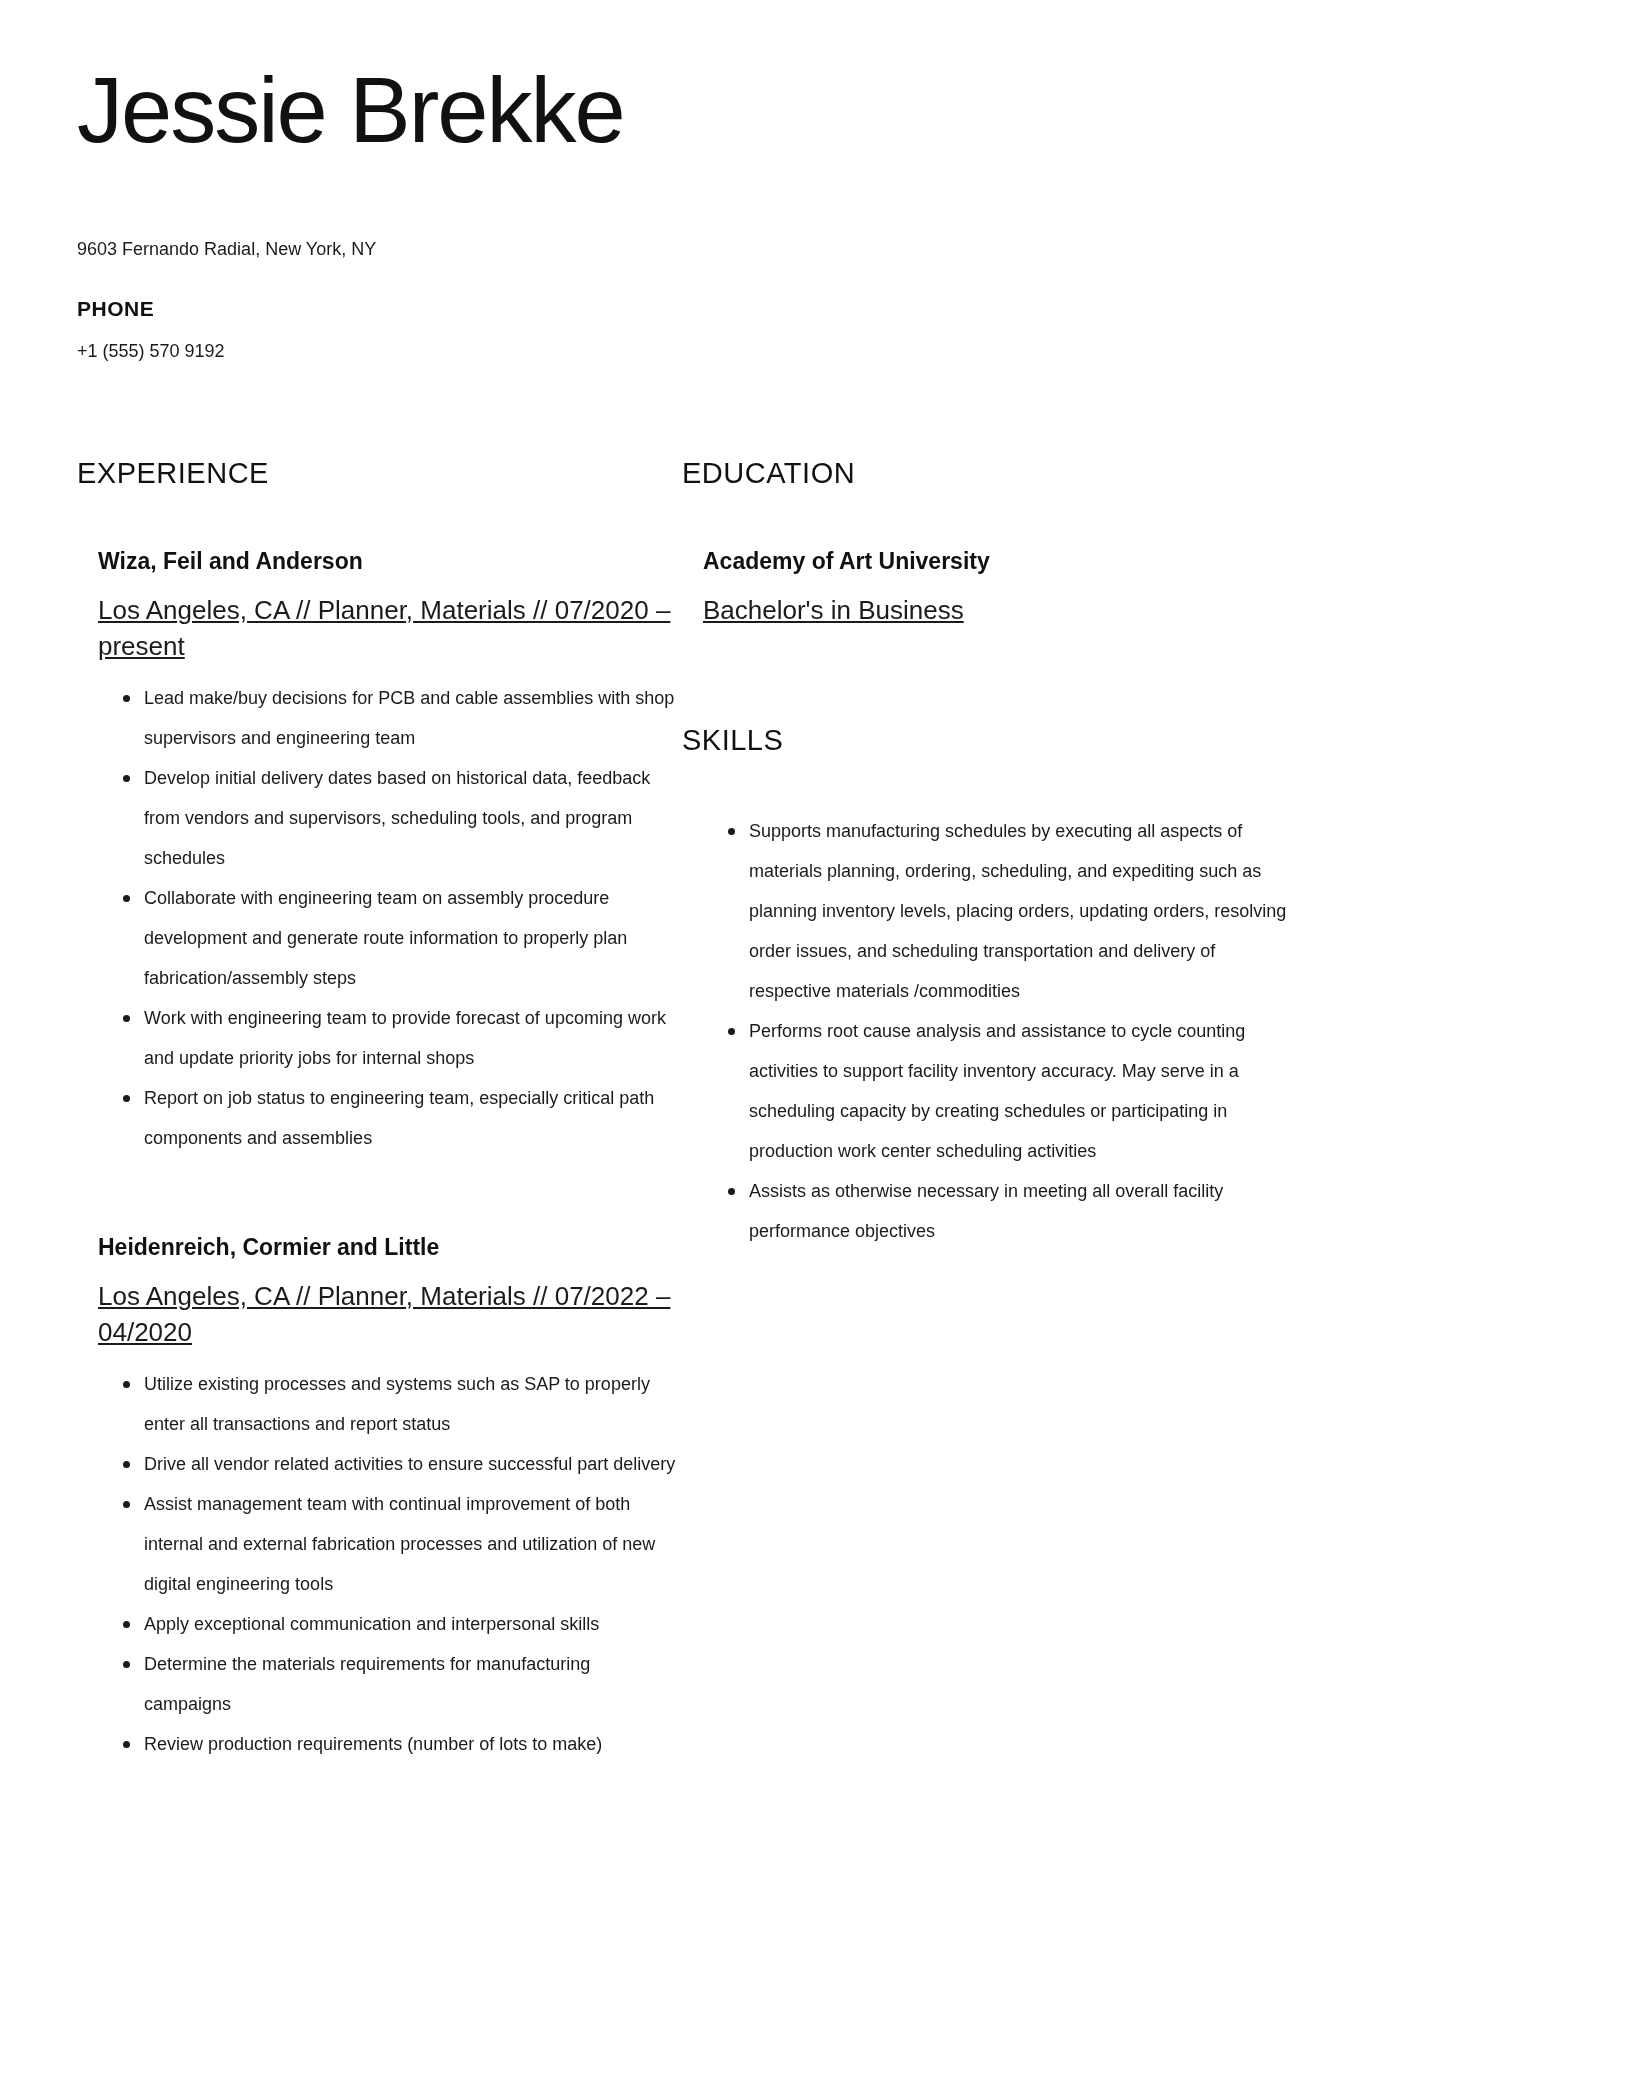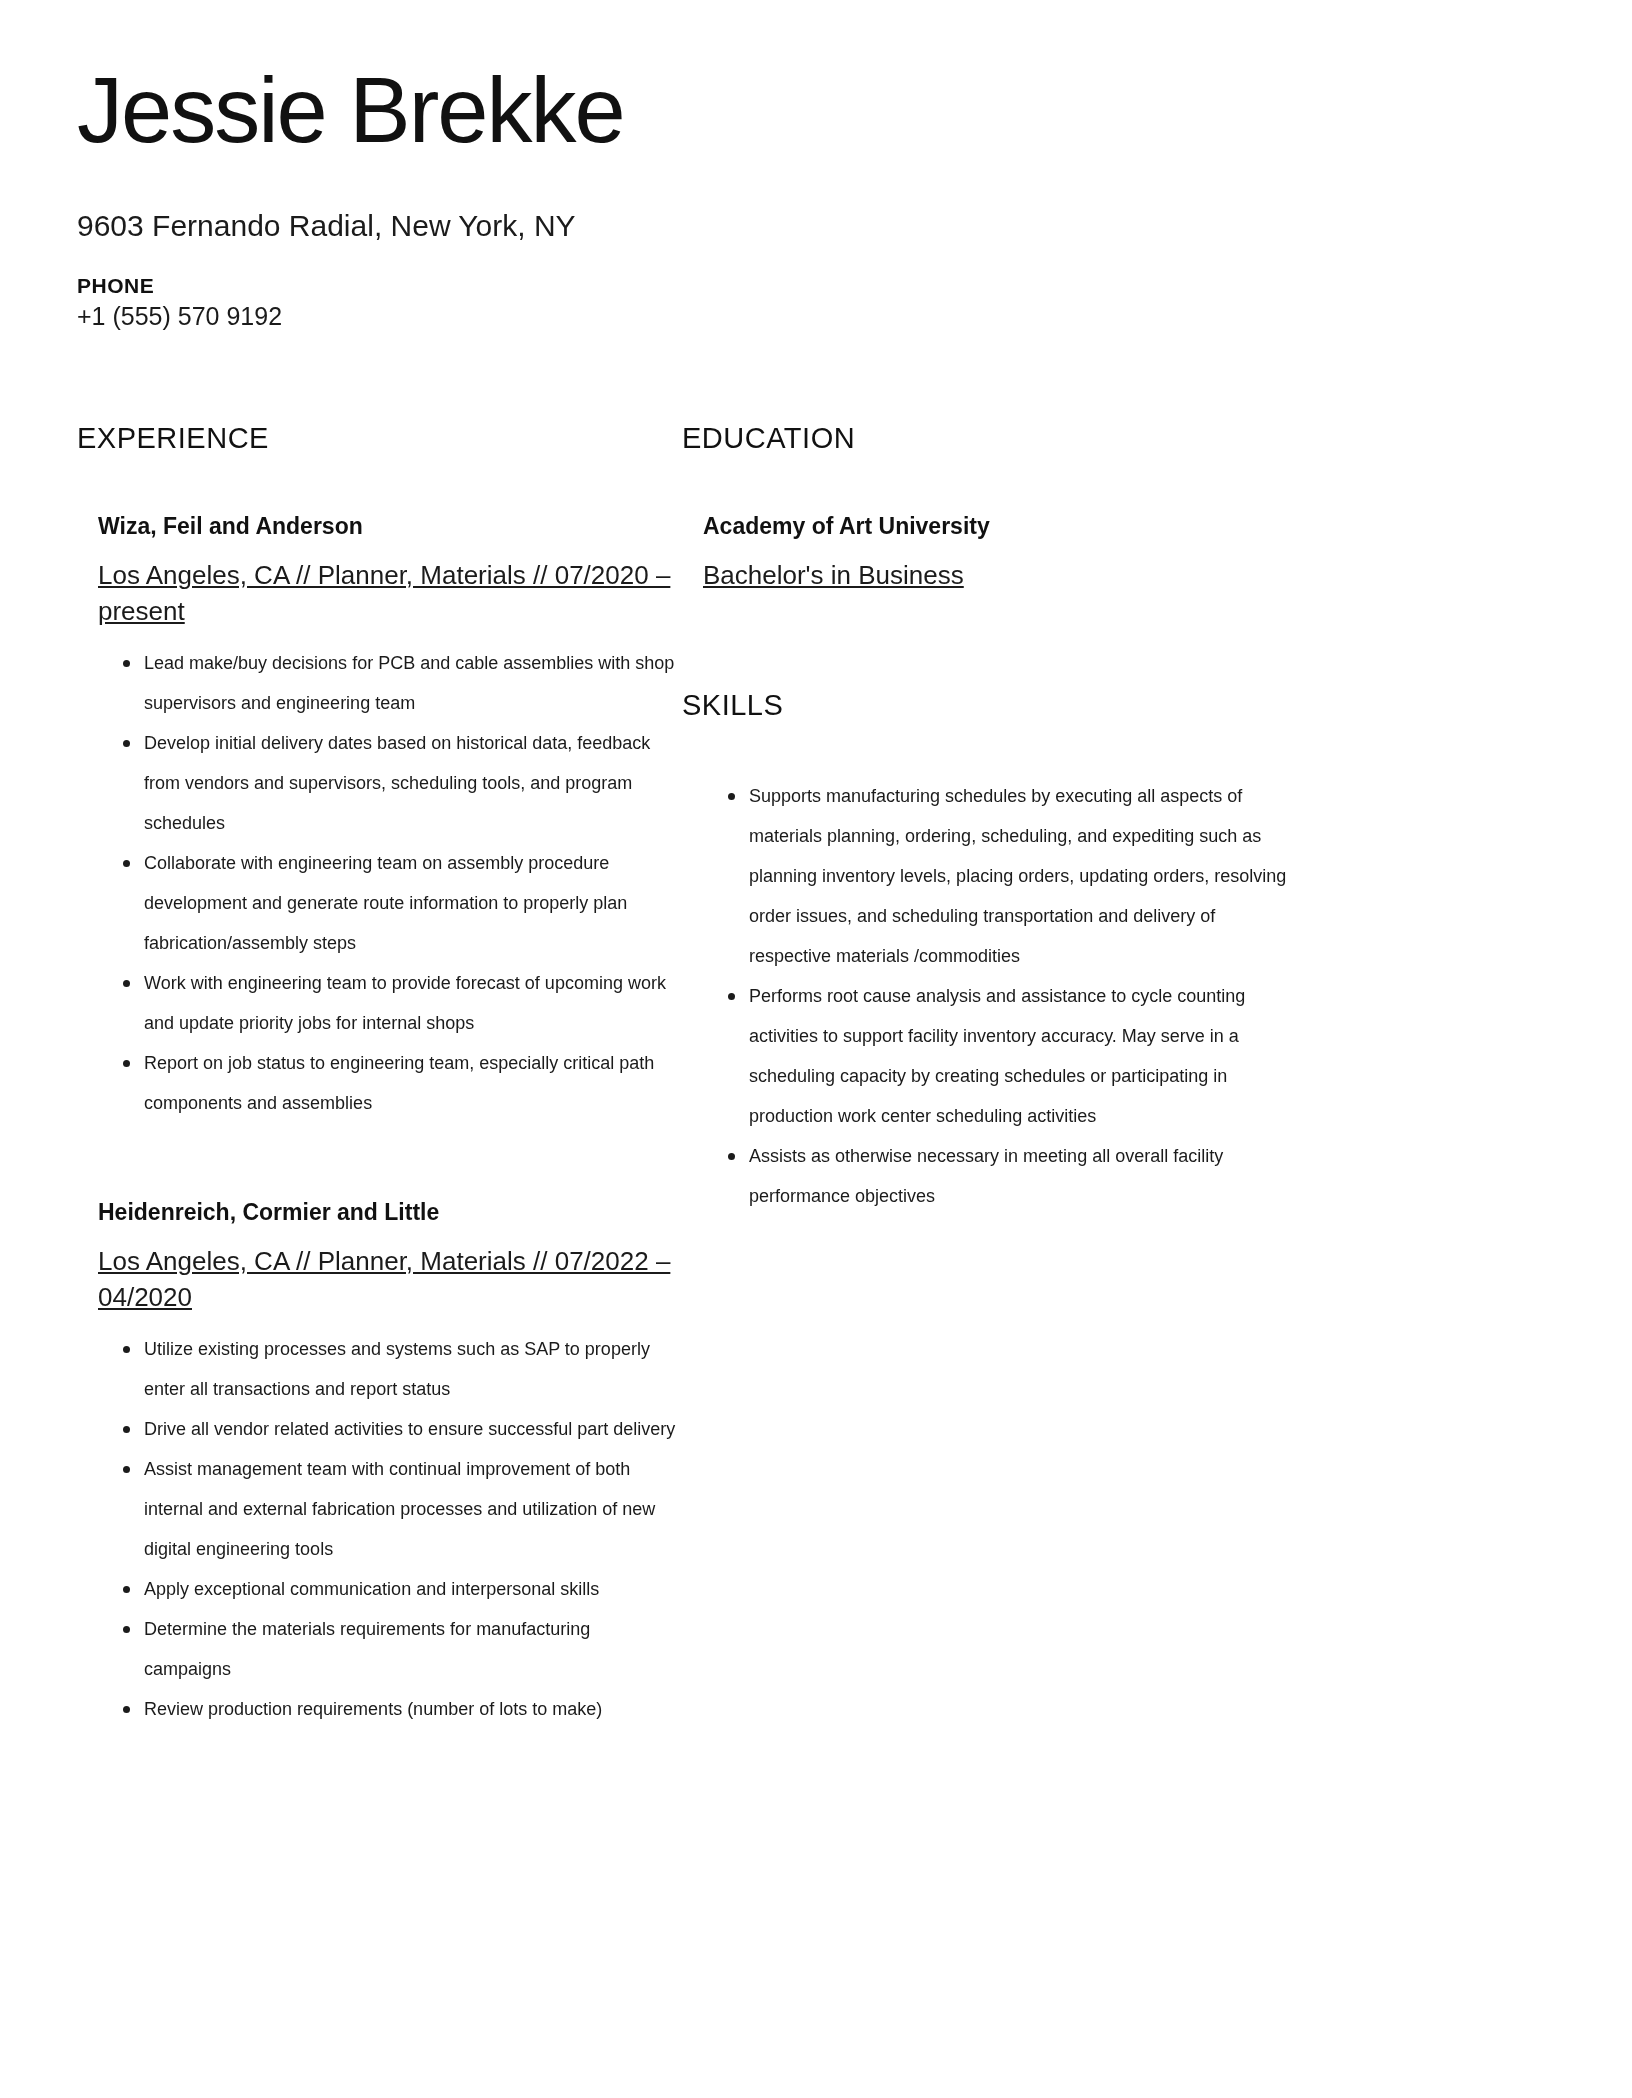--- a/index.html
+++ b/index.html
@@ -20,35 +20,35 @@
 
   
   .name {
     font-size: 92px;
     font-weight: 400;
     letter-spacing: -2px;
     line-height: 1.05;
     color: #111111;
   }
   .address {
-    margin-top: 49px;
-    font-size: 30px;
+    margin-top: 72px;
+    font-size: 18px;
     line-height: 36px;
     color: #1b1b1b;
   }
   .phone-label {
     margin-top: 30px;
     font-size: 21px;
     font-weight: 700;
     letter-spacing: 0.5px;
     color: #111111;
   }
   .phone-number {
-    margin-top: 0;
-    font-size: 25px;
+    margin-top: 12px;
+    font-size: 18px;
     line-height: 36px;
   }
 
   
   .columns {
     margin-top: 88px;
     display: grid;
     grid-template-columns: 1fr 1fr;
     align-items: start;
   }

